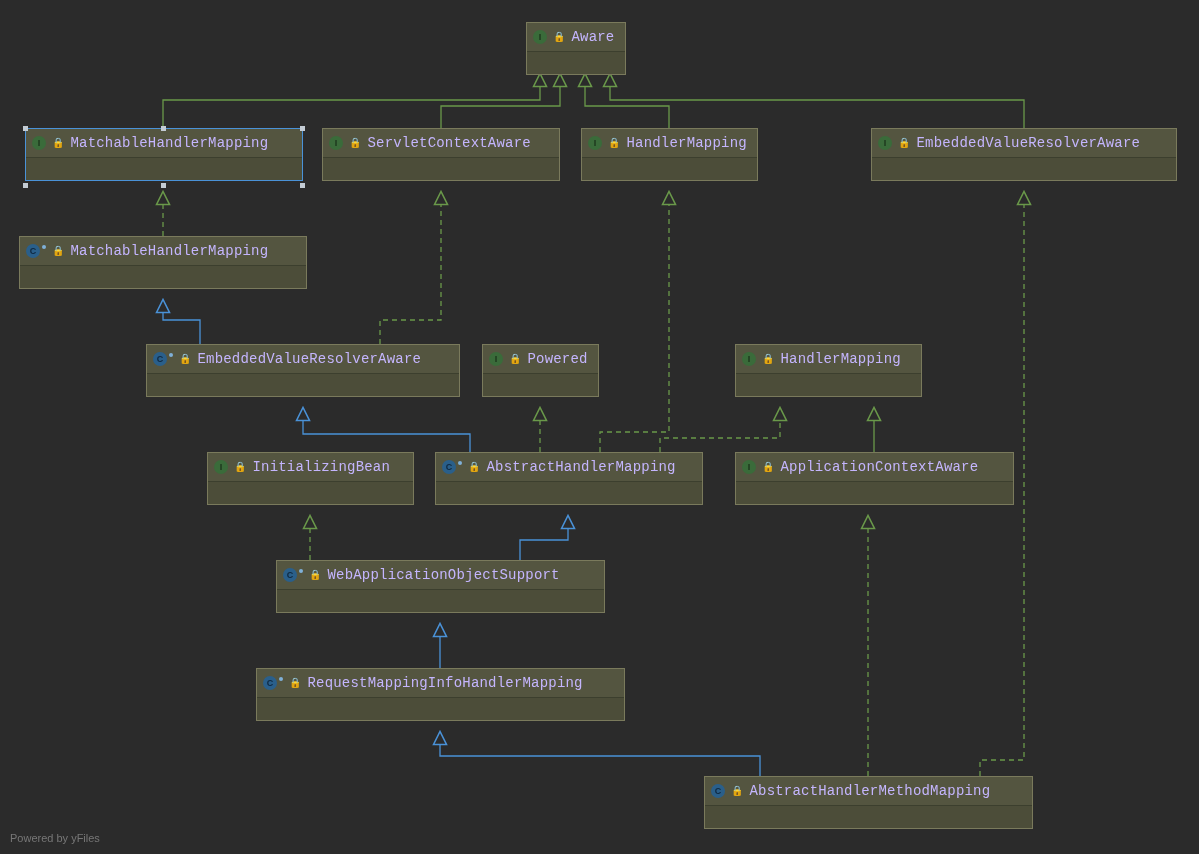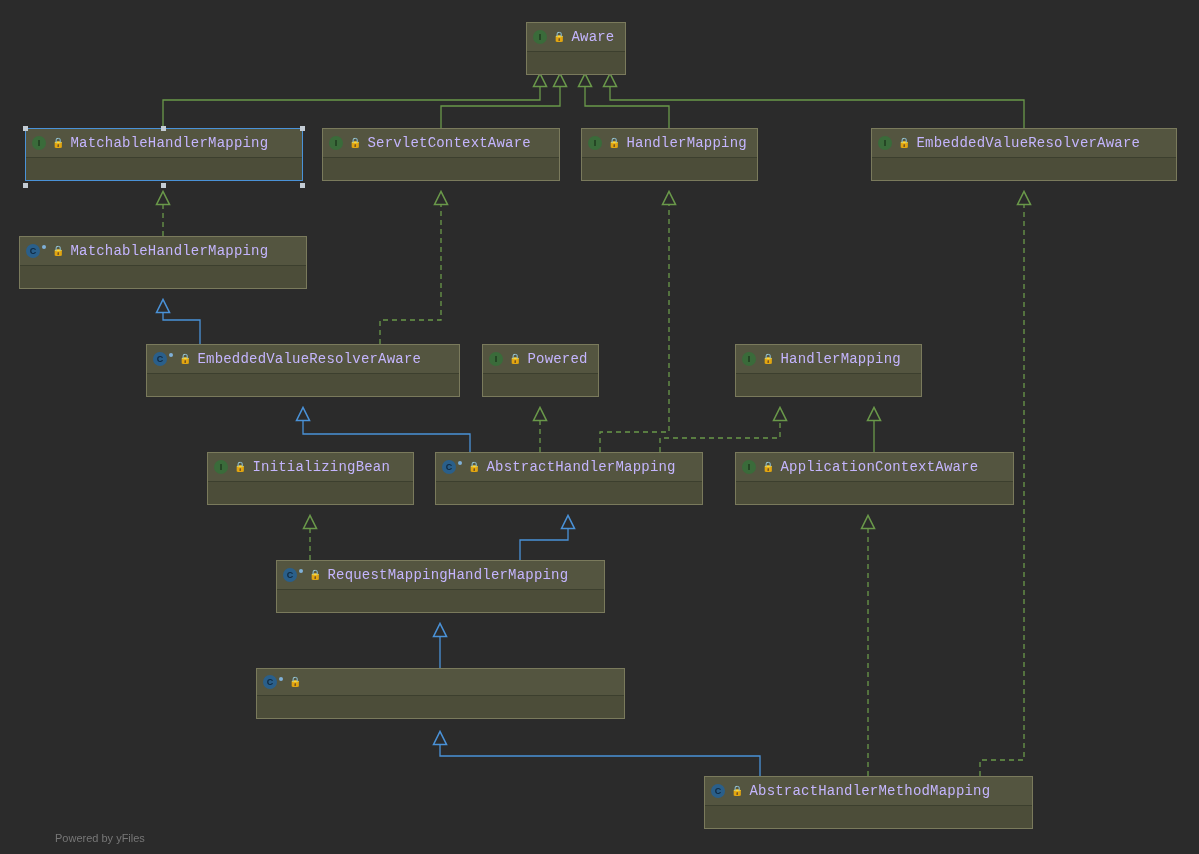--- a/index.html
+++ b/index.html
@@ -83,21 +83,20 @@
     height: 5px;
     background: #c4ccd4;
   }
   .footer {
     position: absolute;
     left: 10px;
     bottom: 10px;
     font-family: sans-serif;
     font-size: 11px;
     color: #777;
-    margin-left: 45px;
   }
 </style>
 </head>
 <body>
 
 <svg class="edges" viewBox="0 0 1199 854">
   <defs>
     <marker id="tri-green-solid" markerWidth="12" markerHeight="12" refX="6" refY="6" orient="auto">
       <path d="M1,1 L11,6 L1,11 Z" fill="#2b2b2b" stroke="#6a994a" stroke-width="1.2"></path>
     </marker>
@@ -265,30 +264,31 @@
     <span class="label">ApplicationContextAware</span>
   </div>
   <div class="body"></div>
 </div>
 
 <div class="node" style="left:276px; top:560px; width:329px;">
   <div class="title">
     <span class="icon class"></span>
       <span class="abs-indicator"></span>
     <span class="lock">🔒</span>
-    <span class="label">RequestMappingHandlerMapping</span>
+    <span class="label">WebApplicationObjectSupport</span>
   </div>
   <div class="body"></div>
 </div>
 
 <div class="node" style="left:256px; top:668px; width:369px;">
   <div class="title">
     <span class="icon class"></span>
       <span class="abs-indicator"></span>
     <span class="lock">🔒</span>
+    <span class="label">RequestMappingInfoHandlerMapping</span>
   </div>
   <div class="body"></div>
 </div>
 
 <div class="node" style="left:704px; top:776px; width:329px;">
   <div class="title">
     <span class="icon class"></span>
     <span class="lock">🔒</span>
     <span class="label">AbstractHandlerMethodMapping</span>
   </div>

